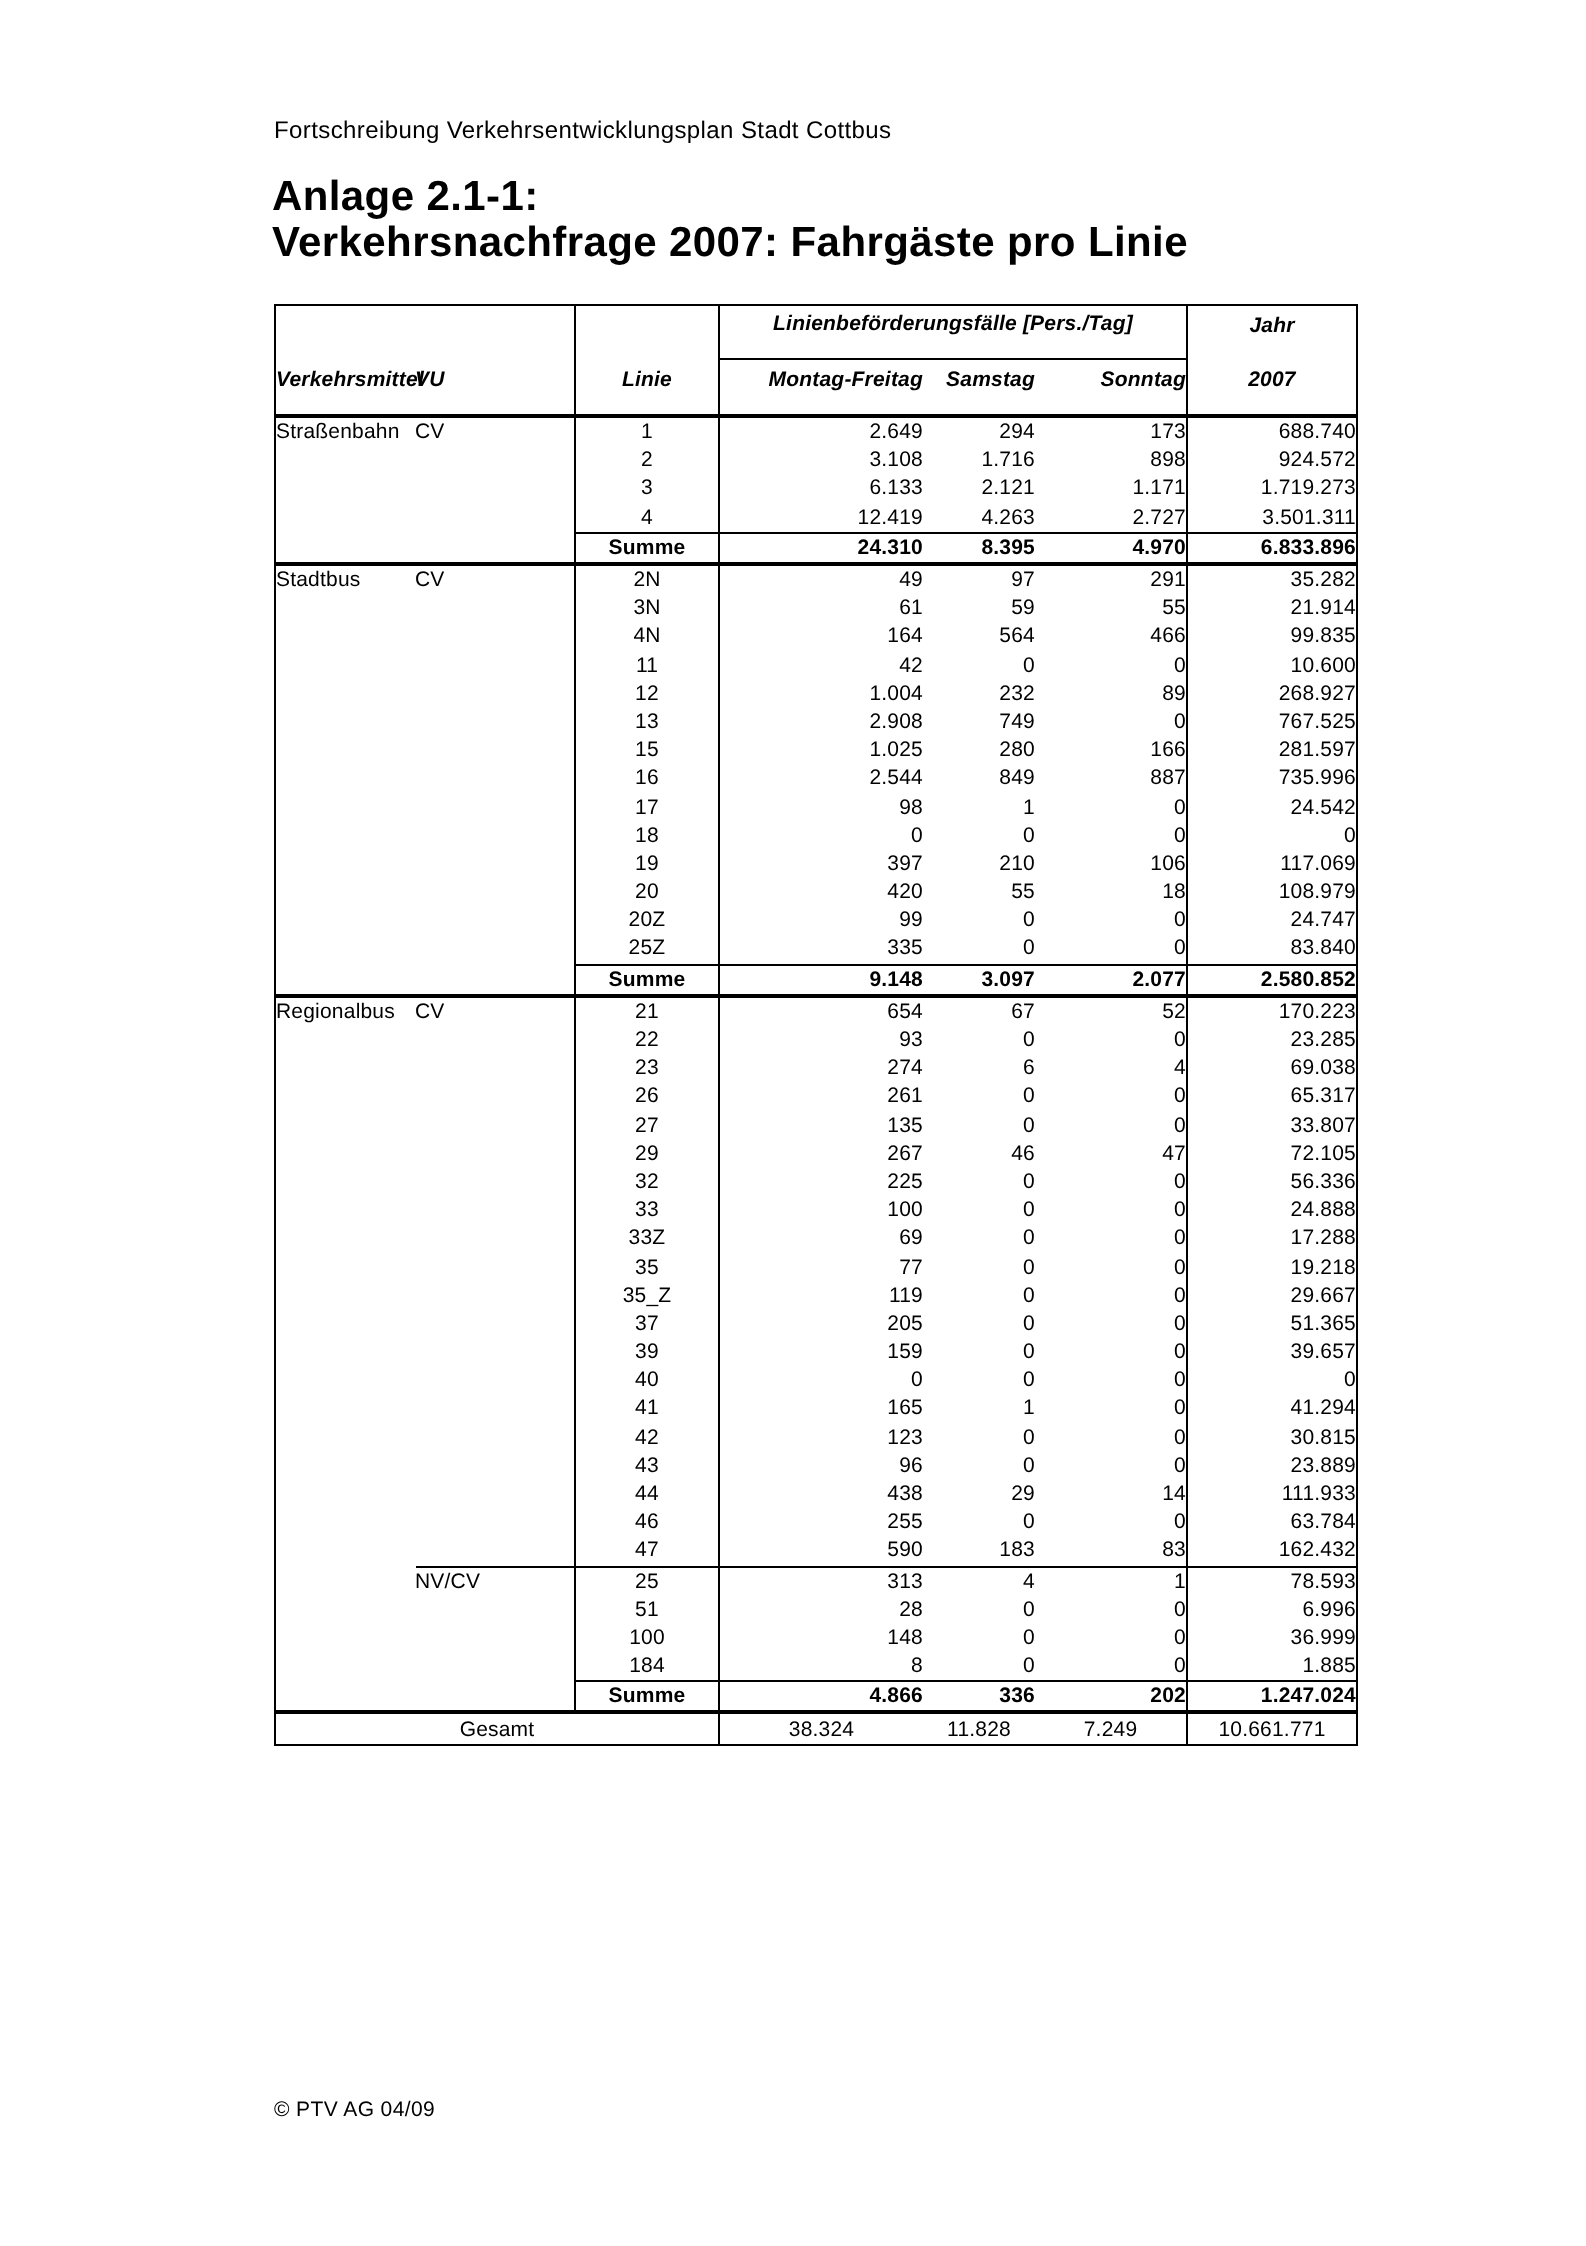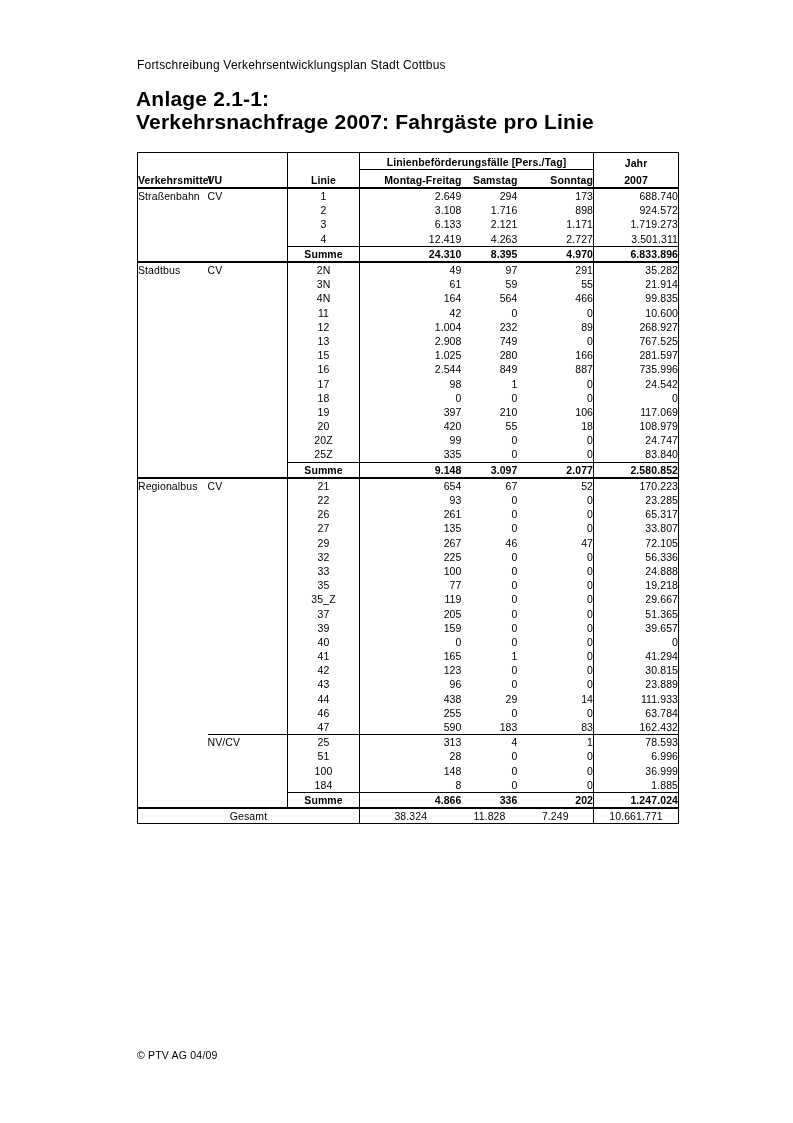--- a/index.html
+++ b/index.html
@@ -31,21 +31,21 @@
     border: 1.5px solid #000;
   }
   table.data th, table.data td {
     padding: 0; margin: 0;
     font-size: 10.5px;
     height: 14.2px;
     white-space: nowrap;
     vertical-align: middle;
     letter-spacing: 0.1px;
   }
-  table.data th { font-weight: bold; vertical-align: bottom; padding-bottom: 1px; }
+  table.data th { font-weight: bold; vertical-align: bottom; padding-bottom: 11px; font-style: italic; }
   tr.hdr1 th { height: 15px; }
   tr.hdr2 th { height: 16px; border-bottom: 2px solid #000; }
   .group-hdr { text-align: center; border-bottom: 1px solid #000; }
   .year-hdr { text-align: center; }
   .c-vm { text-align: left; padding-left: 3px; }
   .c-vu { text-align: left; padding-left: 2px; }
   .c-li { text-align: center; border-left: 1px solid #000; border-right: 1px solid #000; }
   .c-mf { text-align: right; padding-right: 6px; }
   .c-sa { text-align: right; padding-right: 5px; }
   .c-so { text-align: right; padding-right: 3px; }
@@ -290,20 +290,29 @@
         <td class="c-vu"></td>
         <td class="c-li">22</td>
         <td class="c-mf">93</td>
         <td class="c-sa">0</td>
         <td class="c-so">0</td>
         <td class="c-ja">23.285</td>
       </tr>
       <tr>
         <td class="c-vm"></td>
         <td class="c-vu"></td>
+        <td class="c-li">23</td>
+        <td class="c-mf">274</td>
+        <td class="c-sa">6</td>
+        <td class="c-so">4</td>
+        <td class="c-ja">69.038</td>
+      </tr>
+      <tr>
+        <td class="c-vm"></td>
+        <td class="c-vu"></td>
         <td class="c-li">26</td>
         <td class="c-mf">261</td>
         <td class="c-sa">0</td>
         <td class="c-so">0</td>
         <td class="c-ja">65.317</td>
       </tr>
       <tr>
         <td class="c-vm"></td>
         <td class="c-vu"></td>
         <td class="c-li">27</td>
@@ -331,20 +340,29 @@
         <td class="c-ja">56.336</td>
       </tr>
       <tr>
         <td class="c-vm"></td>
         <td class="c-vu"></td>
         <td class="c-li">33</td>
         <td class="c-mf">100</td>
         <td class="c-sa">0</td>
         <td class="c-so">0</td>
         <td class="c-ja">24.888</td>
+      </tr>
+      <tr>
+        <td class="c-vm"></td>
+        <td class="c-vu"></td>
+        <td class="c-li">33Z</td>
+        <td class="c-mf">69</td>
+        <td class="c-sa">0</td>
+        <td class="c-so">0</td>
+        <td class="c-ja">17.288</td>
       </tr>
       <tr>
         <td class="c-vm"></td>
         <td class="c-vu"></td>
         <td class="c-li">35</td>
         <td class="c-mf">77</td>
         <td class="c-sa">0</td>
         <td class="c-so">0</td>
         <td class="c-ja">19.218</td>
       </tr>

